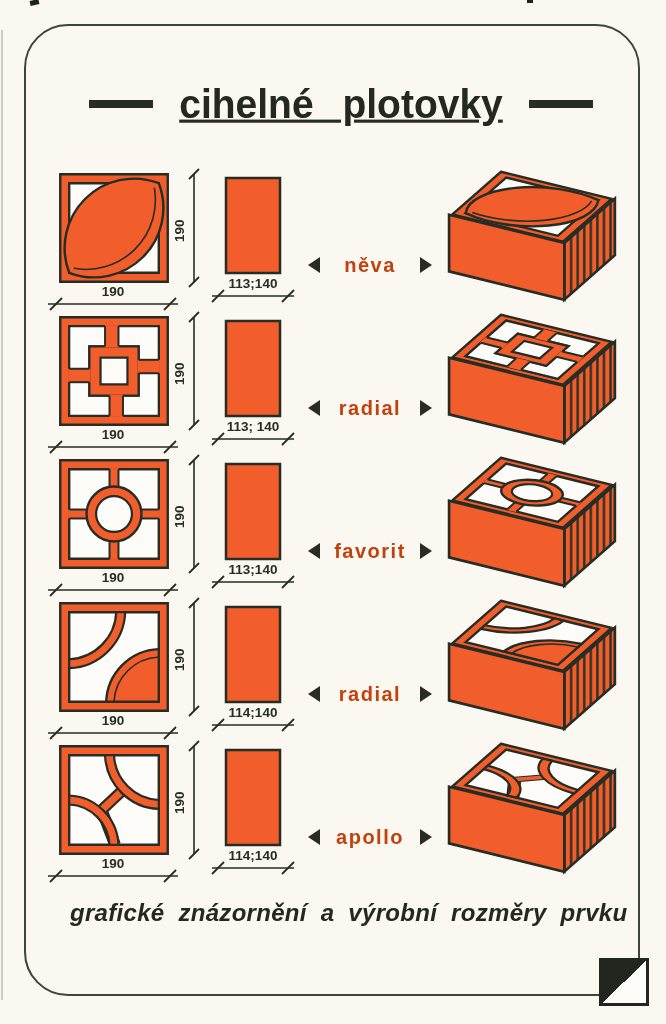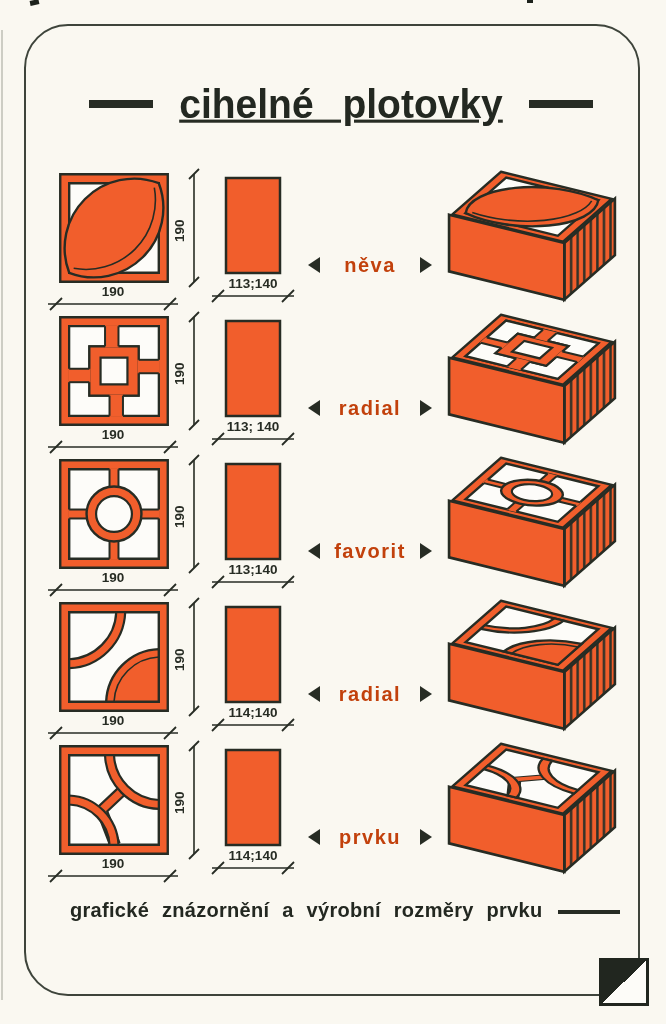--- a/index.html
+++ b/index.html
@@ -45,22 +45,22 @@
   svg{overflow:visible;}
   svg text{font-family:"Liberation Sans",sans-serif;font-size:13.5px;font-weight:700;fill:#272c24;}
   .dim-line{stroke:#272c24;stroke-width:1.6;}
   .tick{stroke:#272c24;stroke-width:1.8;}
   
   .caption-bar{
     position:absolute;left:70px;top:899px;width:560px;
     display:flex;align-items:center;
   }
   .caption{
-    font-size:20px;font-weight:700;letter-spacing:0.3px;word-spacing:7px;
-    color:#232821;white-space:nowrap;
+    font-size:24px;font-weight:700;letter-spacing:0.3px;word-spacing:7px;
+    color:#232821;white-space:nowrap;font-style:italic;
   }
   .caption-dash{width:62px;height:4px;background:#272c24;margin-left:16px;margin-top:2px;}
   
   .corner-marker{
     position:absolute;left:599px;top:958px;width:50px;height:48px;
     border:3px solid #21261f;box-sizing:border-box;
     background:linear-gradient(to bottom right,#21261f 0 50%,#fdfcf8 50% 100%);
   }
   .page-edge{position:absolute;left:1px;top:30px;width:2px;height:970px;background:rgba(90,92,80,.28);}
   .speck-a{position:absolute;left:30px;top:0;width:9px;height:5px;background:#1d221c;transform:rotate(-12deg);}
@@ -339,21 +339,21 @@
       <line class="tick" x1="118" y1="25" x2="130" y2="13"></line>
   </svg>
   <svg class="side-dim" viewBox="0 0 82 24">
     <text x="41" y="11" text-anchor="middle">114;140</text>
     <line class="dim-line" x1="0" y1="19" x2="82" y2="19"></line>
     <line class="tick" x1="0" y1="25" x2="12" y2="13"></line>
       <line class="tick" x1="70" y1="25" x2="82" y2="13"></line>
   </svg>
   <div class="name">
     <span class="tri tri-l"></span>
-    <span class="label">prvku</span>
+    <span class="label">apollo</span>
     <span class="tri tri-r"></span>
   </div>
   <svg class="iso" viewBox="0 0 180 140">
     <use href="#pat-apollo" transform="matrix(1.14,0.28,-0.50,0.44,56,6)"></use>
     <polygon points="6,50 120,78 120,134 6,106" fill="#f15e2c" stroke="#272c24" stroke-width="2.6"></polygon>
     <polygon points="120,78 170,34 170,90 120,134" fill="url(#hatchP)" stroke="#272c24" stroke-width="2.6"></polygon>
   </svg>
 </section>
 
 <footer class="caption-bar">

